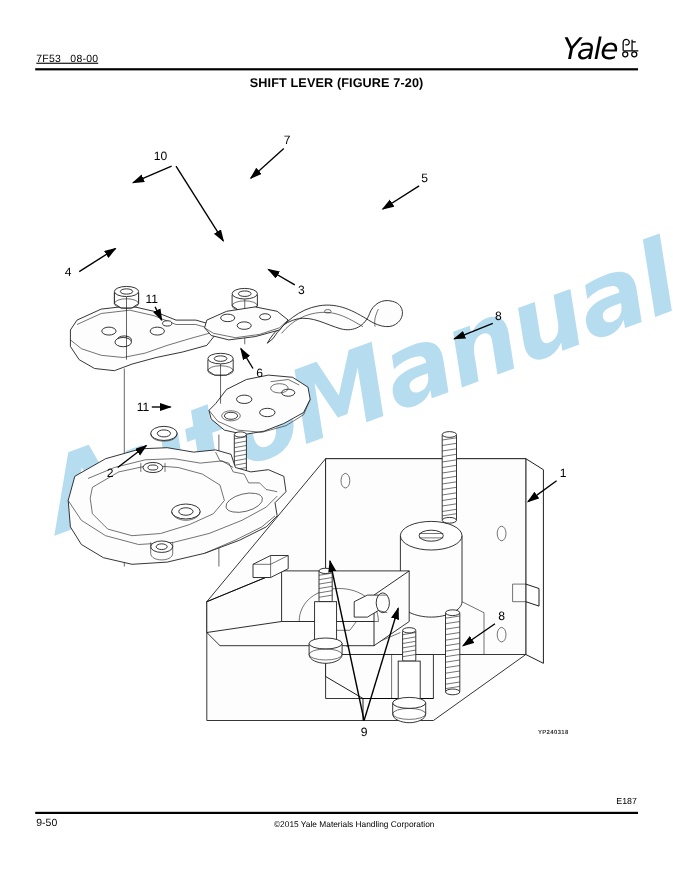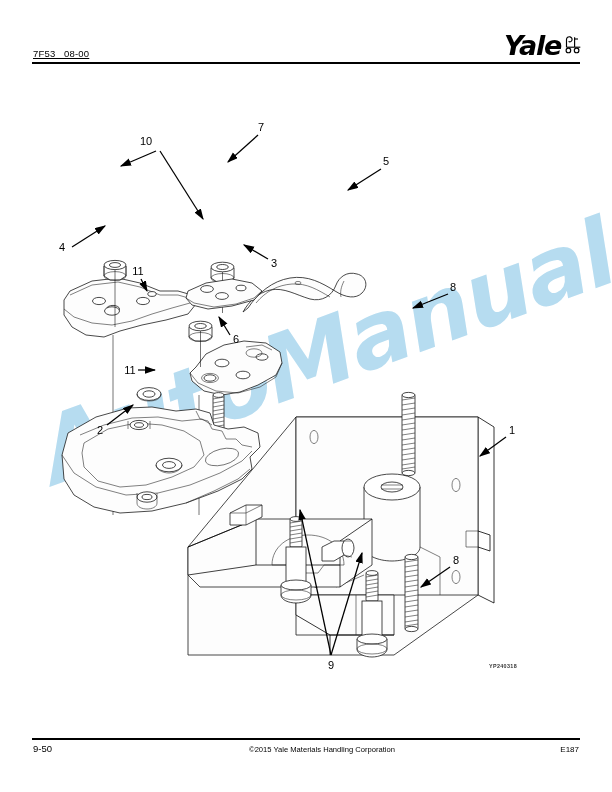--- a/index.html
+++ b/index.html
@@ -37,21 +37,21 @@
     position: absolute;
     right: 30px;
     top: 27px;
     display: flex;
     align-items: flex-end;
     height: 32px;
   }
   .logo-word {
     font-family: "DejaVu Sans", sans-serif;
     font-size: 27px;
-    font-weight: bold;
+    font-weight: normal;
     font-style: italic;
     letter-spacing: -1.3px;
     line-height: 1;
     color: #000;
   }
   .logo-mark {
     margin-left: 1px;
     margin-bottom: 1px;
   }
   .header-rule {
@@ -121,21 +121,21 @@
     left: 0;
     top: 745px;
     width: 612px;
     text-align: center;
     font-size: 7.6px;
     margin-left: 16px;
   }
   .footer-right {
     position: absolute;
     right: 33px;
-    top: 745px;
+    top: 724px;
     font-size: 8px;
   }
 
   
   .callout {
     font-family: "Liberation Sans", sans-serif;
     font-size: 11px;
     fill: #000;
   }
   .ln { stroke: #000; fill: none; }
@@ -162,20 +162,21 @@
           <path d="M4.5 12.2 L12.6 12.2"></path>
         </g>
         <circle cx="6.4" cy="15.4" r="2.3" stroke="#000" stroke-width="1.15" fill="none"></circle>
         <circle cx="14.6" cy="15.4" r="2.3" stroke="#000" stroke-width="1.15" fill="none"></circle>
       </svg>
     </span>
   </div>
 
   <div class="header-rule"></div>
 
+  <div class="doc-title">SHIFT LEVER (FIGURE 7-20)</div>
 
   <div class="figure">
 
     <svg width="612" height="600" viewBox="0 0 612 600">
 
       <g>
         <text class="wm-text" x="55" y="390" transform="rotate(-20 55 390)">AutoManual</text>
       </g>
 
       <g>

